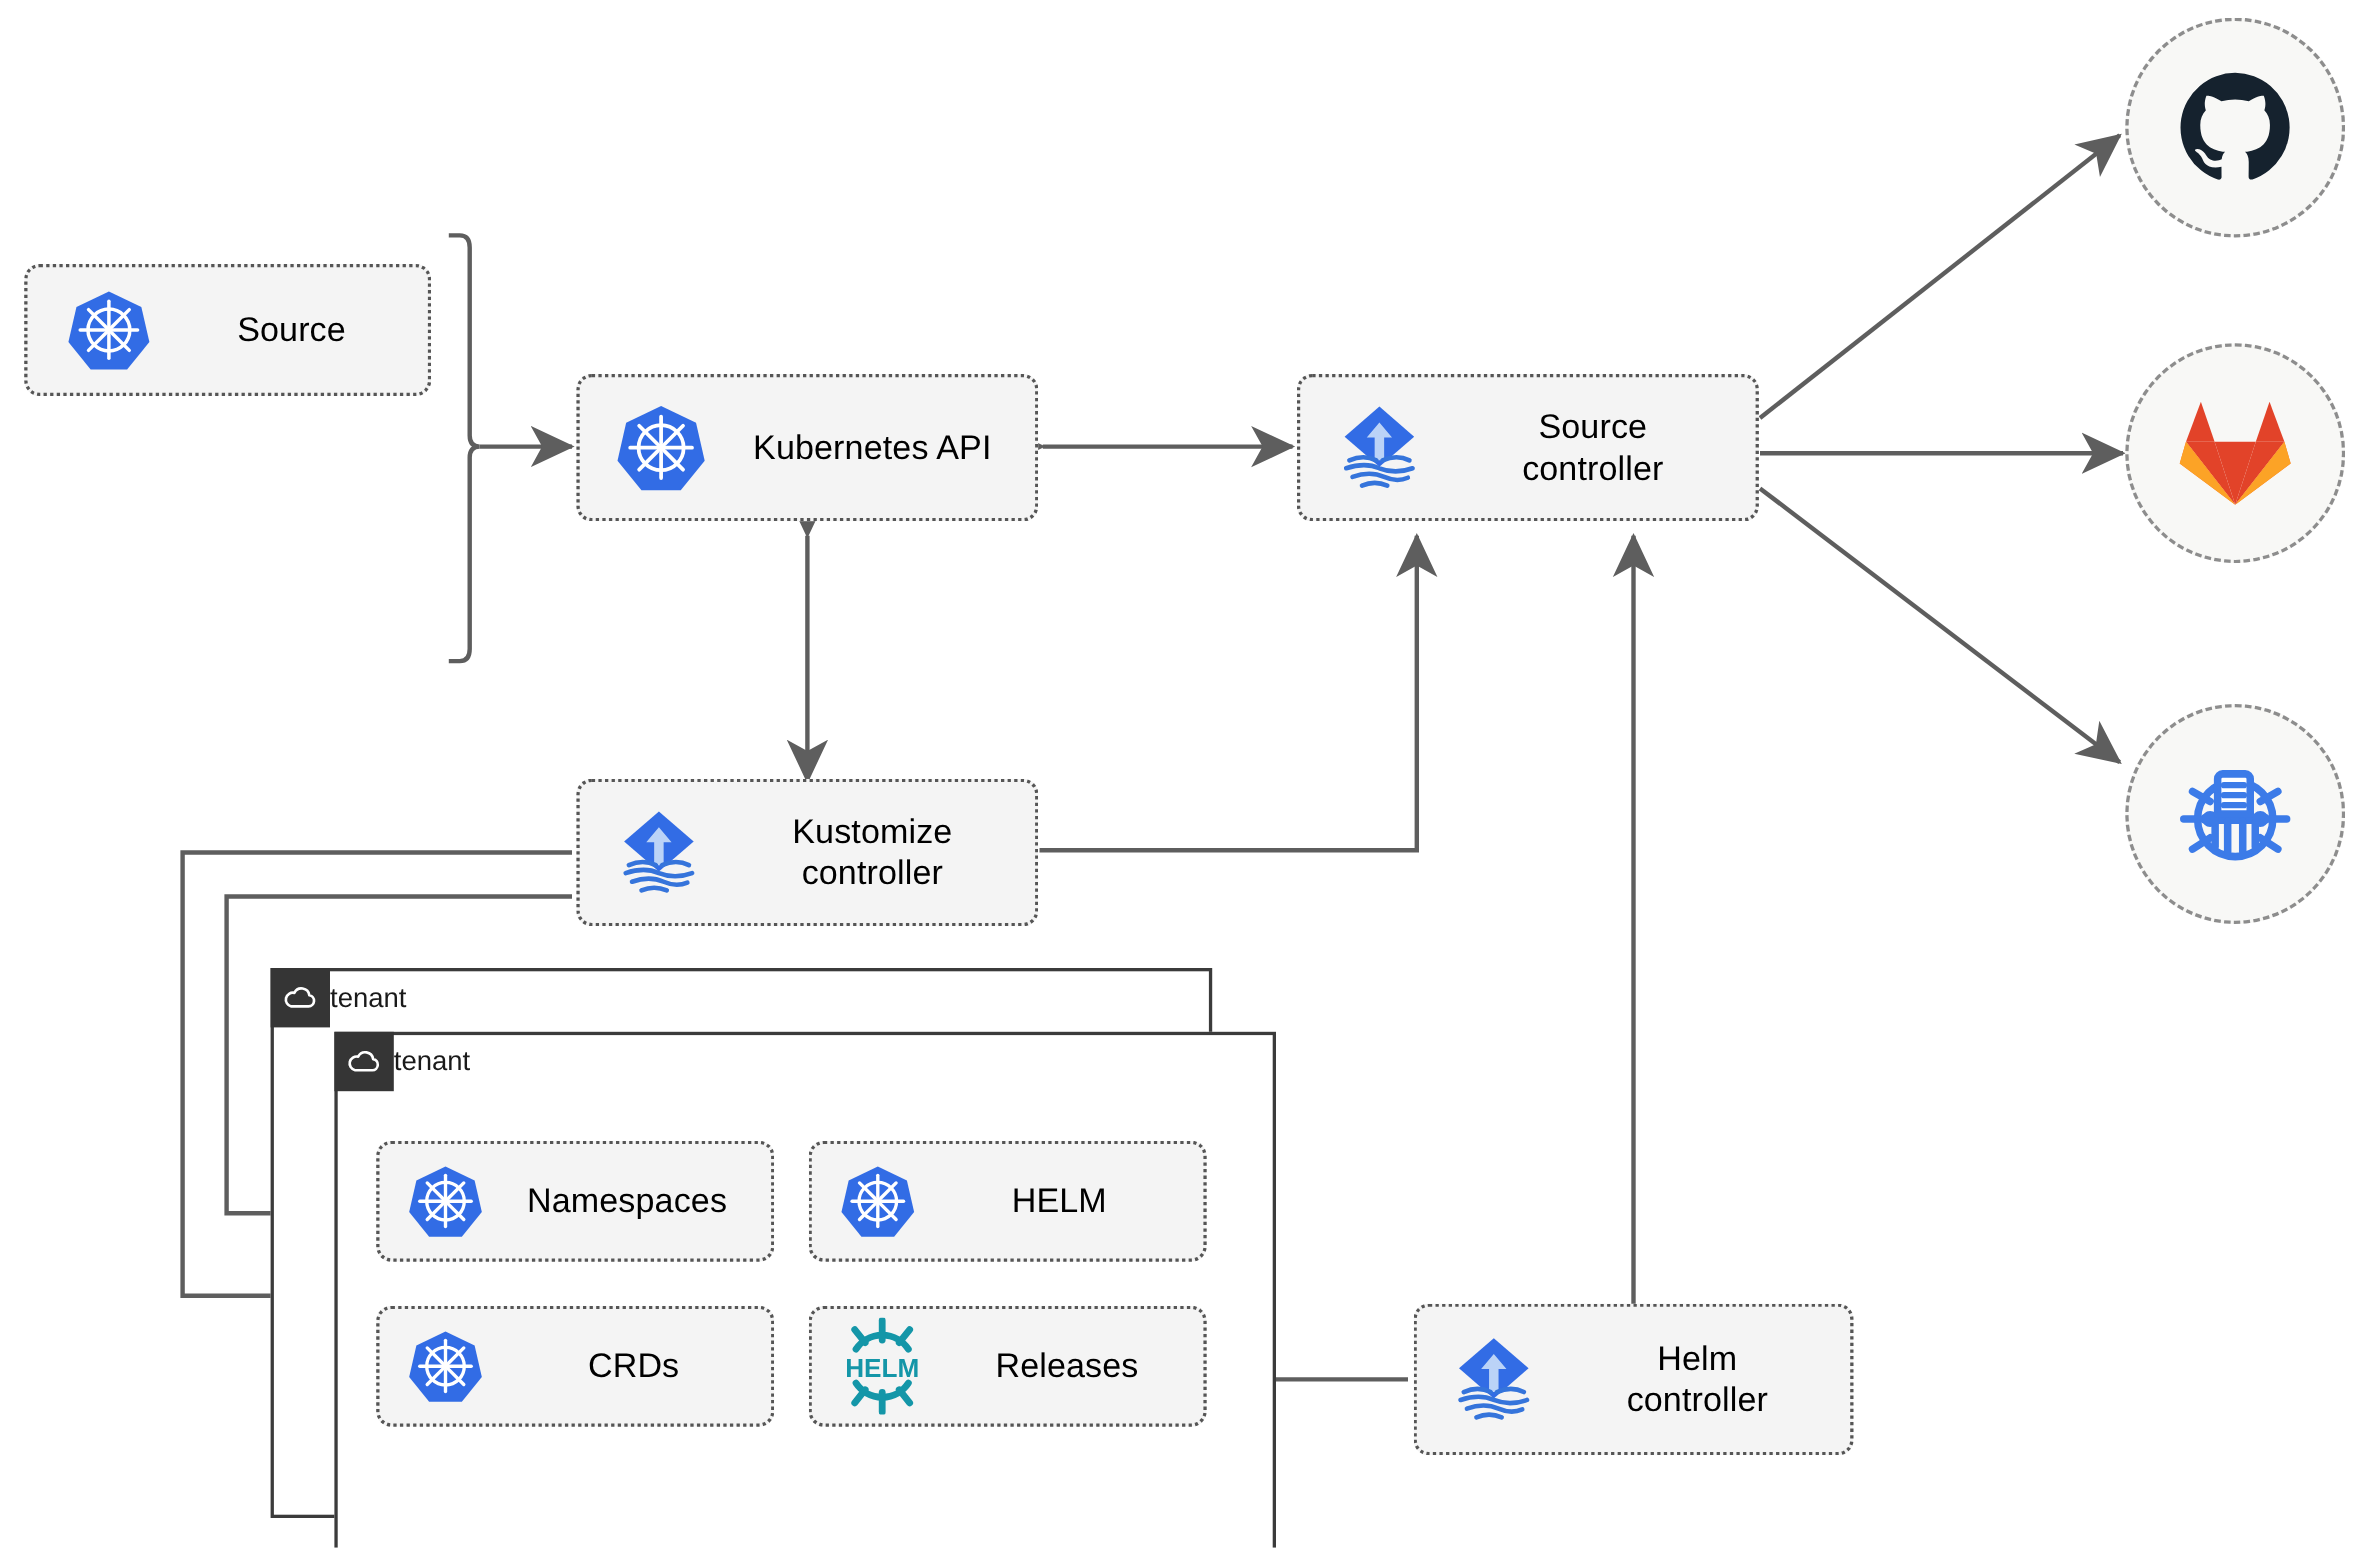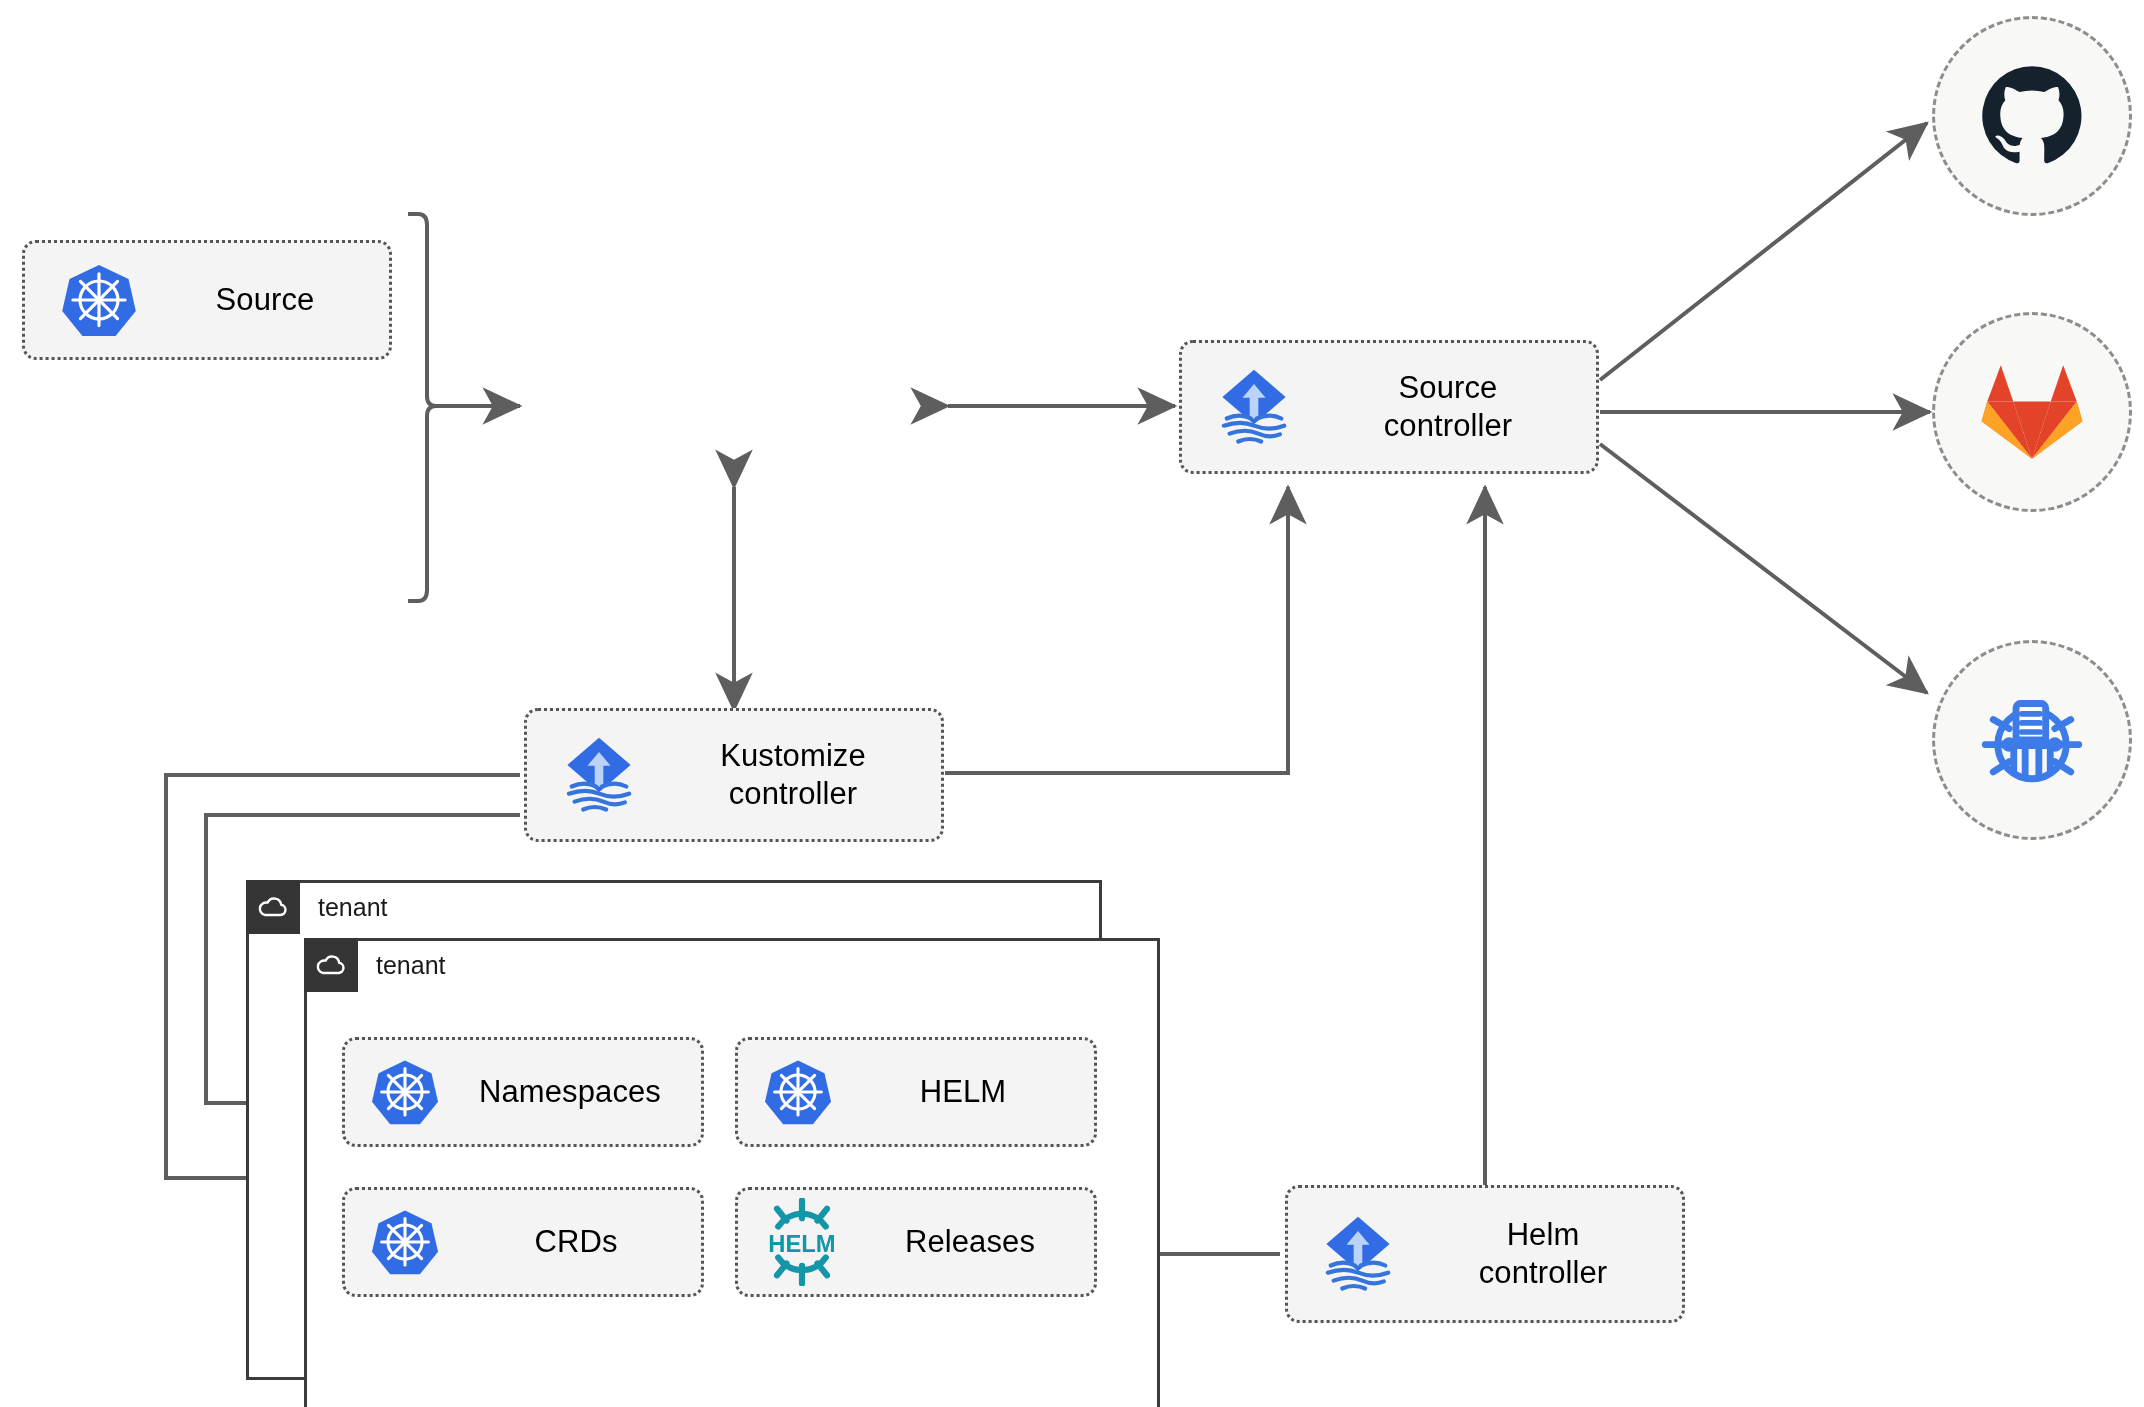--- a/index.html
+++ b/index.html
@@ -47,21 +47,21 @@
     position:absolute;
     left:-3px;top:-3px;
     height:54px;
     display:flex;align-items:center;
   }
   .tenant-badge{
     width:54px;height:54px;background:#353535;
     display:flex;align-items:center;justify-content:center;
   }
   .tenant-name{
-    color:#1a1a1a;font-size:25px;padding-left:18px;white-space:nowrap;
+    color:#1a1a1a;font-size:25px;white-space:nowrap;
   }
 
   svg.layer{position:absolute;left:0;top:0;width:2144px;height:1407px;pointer-events:none;}
   svg.layer.under{z-index:1;}
   .tenant{z-index:3;}
   .node{z-index:5;}
   .circ{z-index:5;}
 </style>
 </head>
 <body>
@@ -144,20 +144,40 @@
           <line x1="34.4" y1="34.4" x2="47.2" y2="47.2"></line>
           <line x1="47.2" y1="16.8" x2="34.4" y2="29.6"></line>
           <line x1="29.6" y1="34.4" x2="16.8" y2="47.2"></line>
         </g>
       </svg>
     </div>
     <div class="lbl">Source</div>
   </div>
 
 
+  <div class="node" style="left:524px;top:340px;width:420px;height:134px;">
+    <div class="ico" style="width:100px;height:100px;margin-left:24px;">
+      <svg width="84" height="84" viewBox="0 0 64 64">
+        <path d="M32 3.2 L56.2 14.8 L62.2 41 L45.6 61.5 L18.4 61.5 L1.8 41 L7.8 14.8 Z" fill="#326CE5"></path>
+        <g fill="none" stroke="#ffffff" stroke-width="2.6" stroke-linecap="round">
+          <circle cx="32" cy="32" r="15.6"></circle>
+          <circle cx="32" cy="32" r="3.1" fill="#ffffff" stroke="none"></circle>
+          <line x1="32" y1="10.5" x2="32" y2="28.5"></line>
+          <line x1="32" y1="35.5" x2="32" y2="53"></line>
+          <line x1="10.6" y1="32" x2="28.6" y2="32"></line>
+          <line x1="35.4" y1="32" x2="53.4" y2="32"></line>
+          <line x1="16.8" y1="16.8" x2="29.6" y2="29.6"></line>
+          <line x1="34.4" y1="34.4" x2="47.2" y2="47.2"></line>
+          <line x1="47.2" y1="16.8" x2="34.4" y2="29.6"></line>
+          <line x1="29.6" y1="34.4" x2="16.8" y2="47.2"></line>
+        </g>
+      </svg>
+    </div>
+    <div class="lbl">Kubernetes API</div>
+  </div>
 
   <div class="node" style="left:1179px;top:340px;width:420px;height:134px;">
     <div class="ico" style="width:104px;height:104px;margin-left:20px;">
       <svg width="92" height="92" viewBox="0 0 64 64">
         <path d="M32 6 L54 25 L32 44 L10 25 Z" fill="#326CE5"></path>
         <path d="M32 16 L40 25.5 L35 25.5 L35 40 L29 40 L29 25.5 L24 25.5 Z" fill="#BBD3F7"></path>
         <g stroke="#3574DB" stroke-width="2.9" stroke-linecap="round" fill="none">
           <path d="M13 40 Q 22 36 30 40"></path>
           <path d="M34 40 Q 43 36 51 40"></path>
           <path d="M11 45 Q 23 41 32 45 Q 42 49 53 45"></path>

